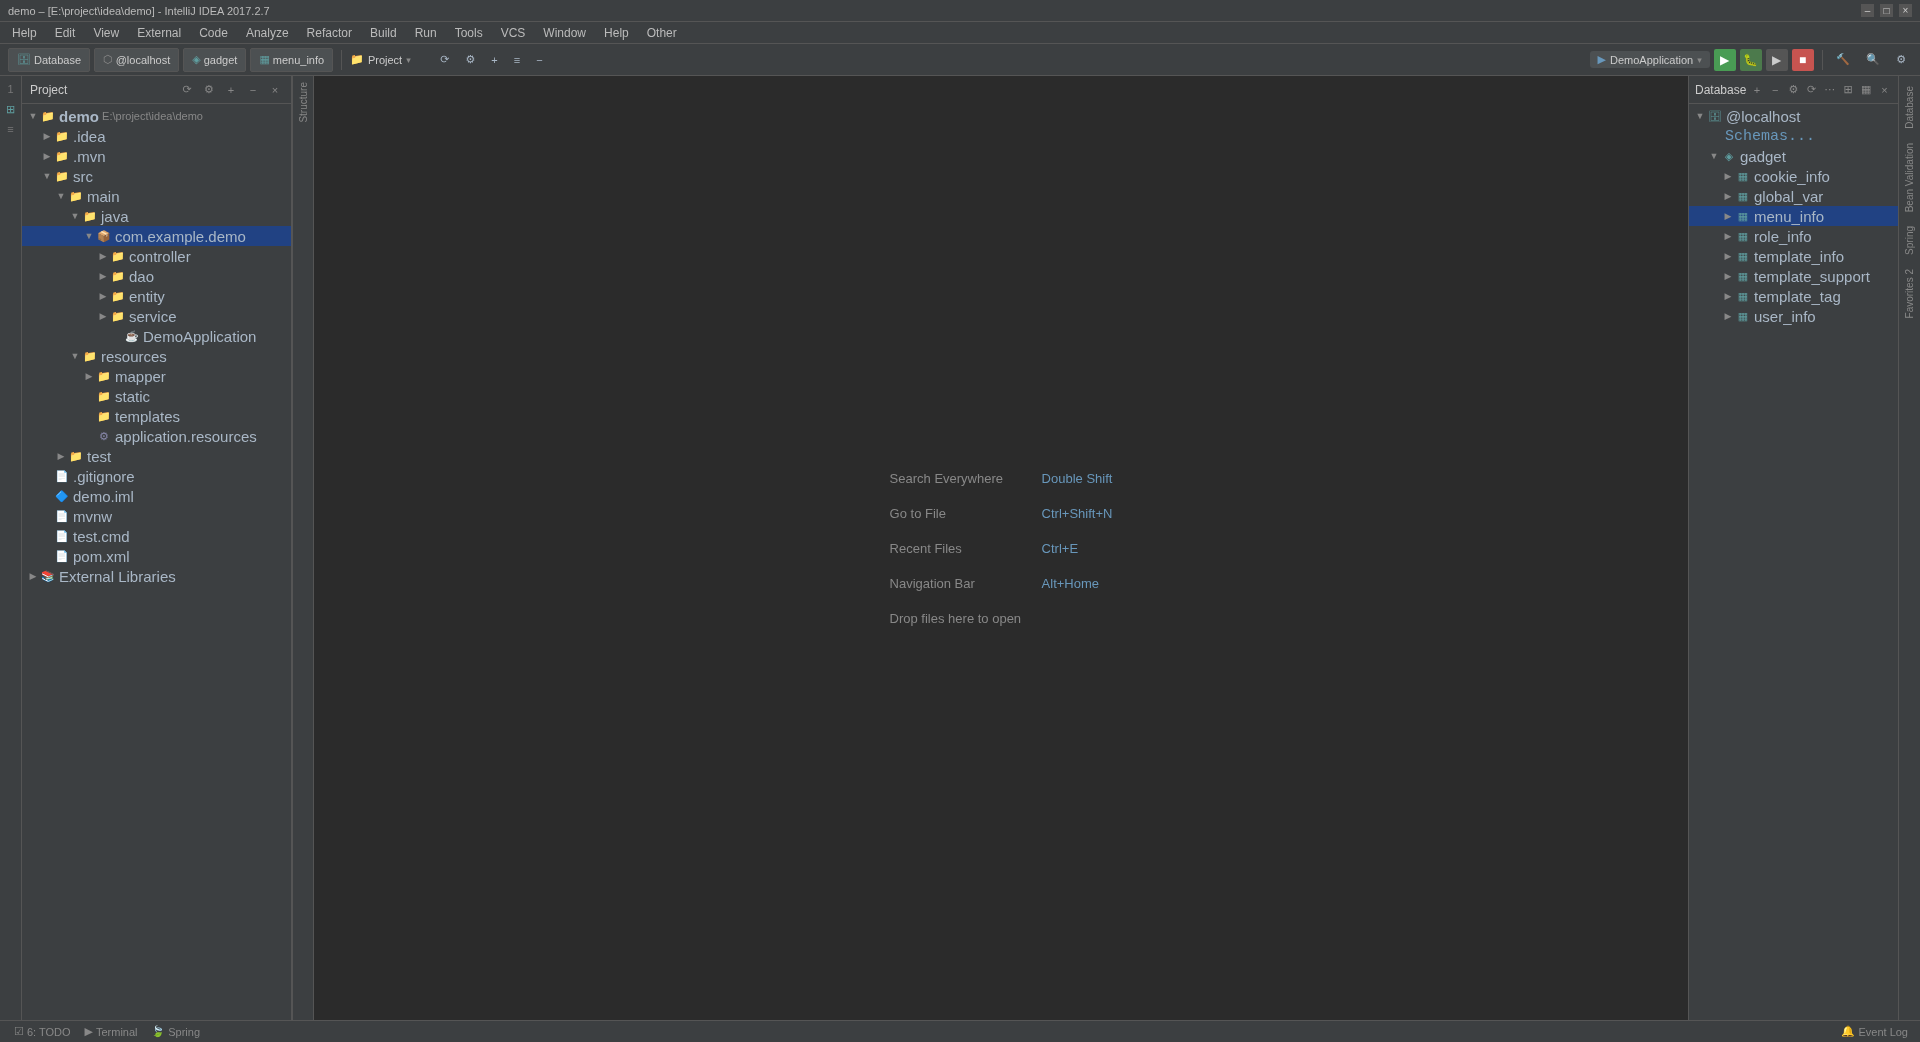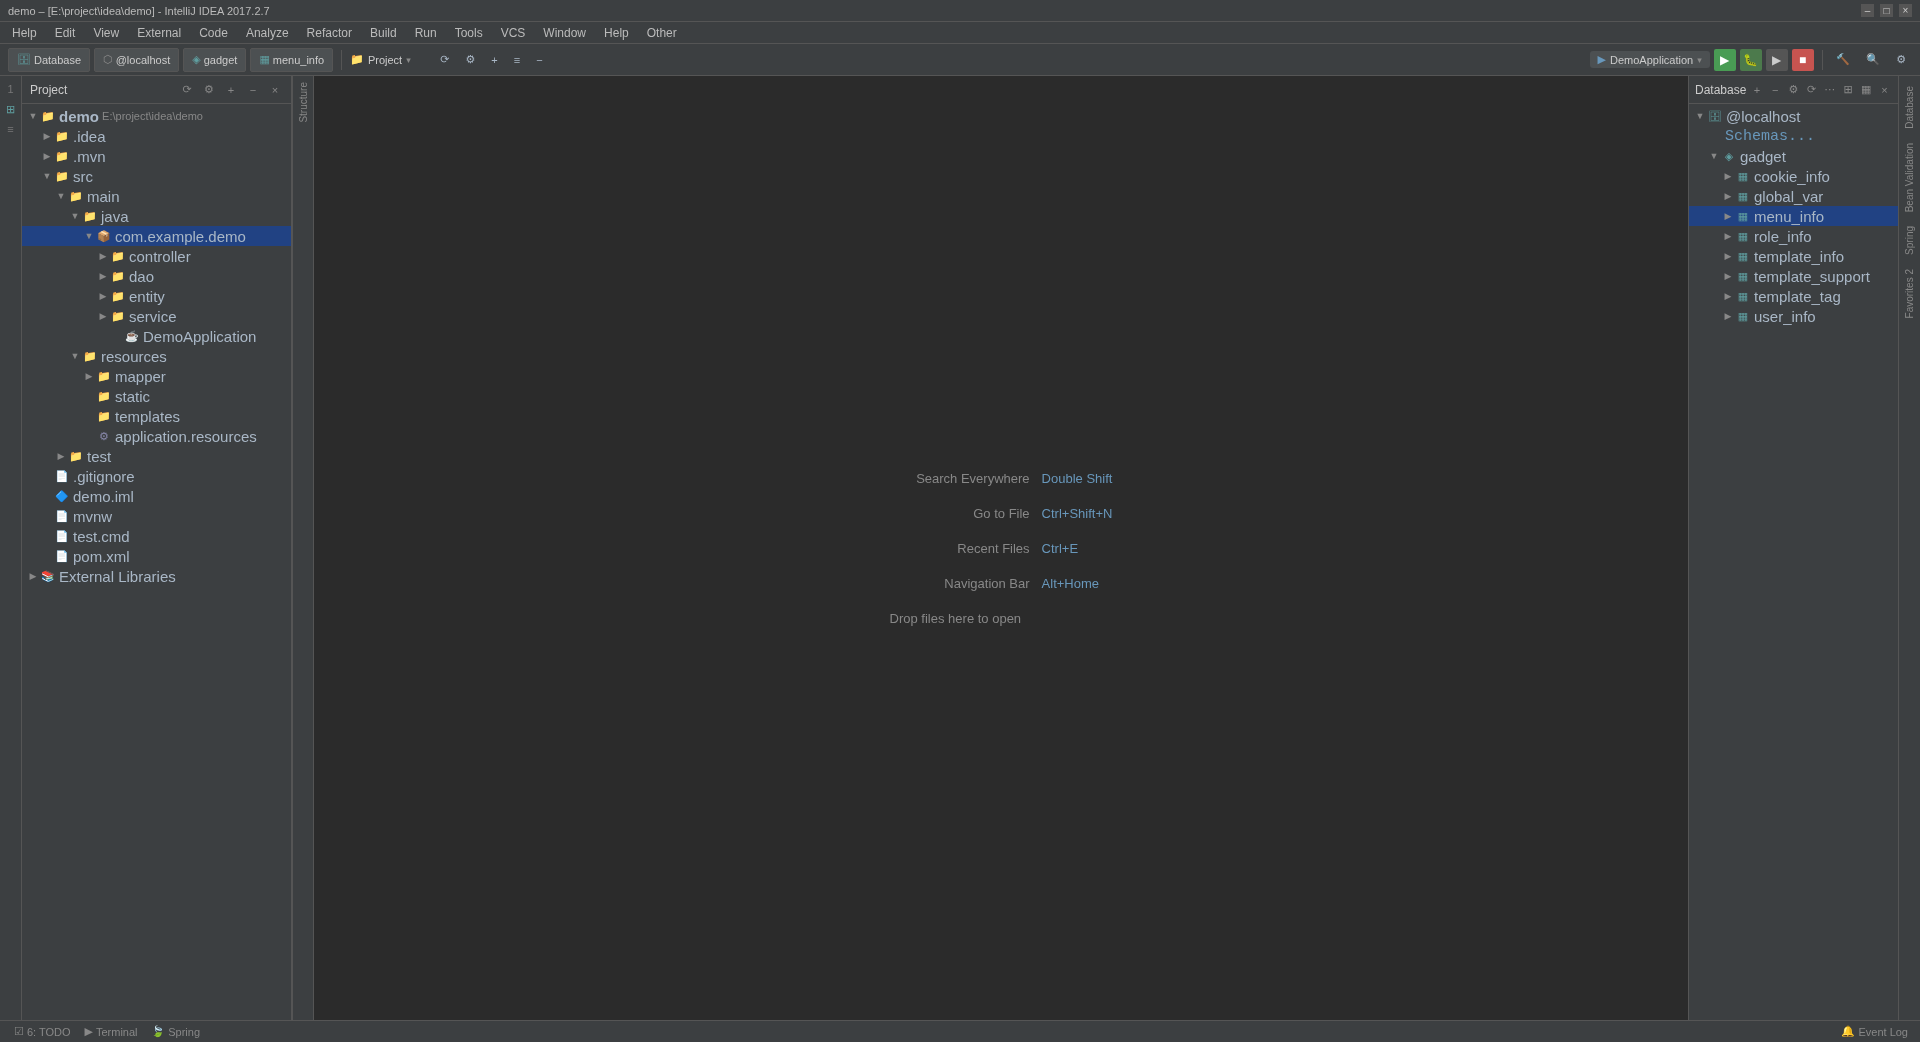--- a/index.html
+++ b/index.html
@@ -252,21 +252,20 @@
     }
     .welcome-row {
       display: flex;
       align-items: baseline;
       gap: 12px;
     }
     .welcome-label {
       font-size: 13px;
       color: #888;
       width: 140px;
-      text-align: right;
     }
     .welcome-shortcut {
       font-size: 13px;
       color: #6897bb;
       font-weight: 500;
     }
     .welcome-drop {
       font-size: 13px;
       color: #888;
       width: 140px;

